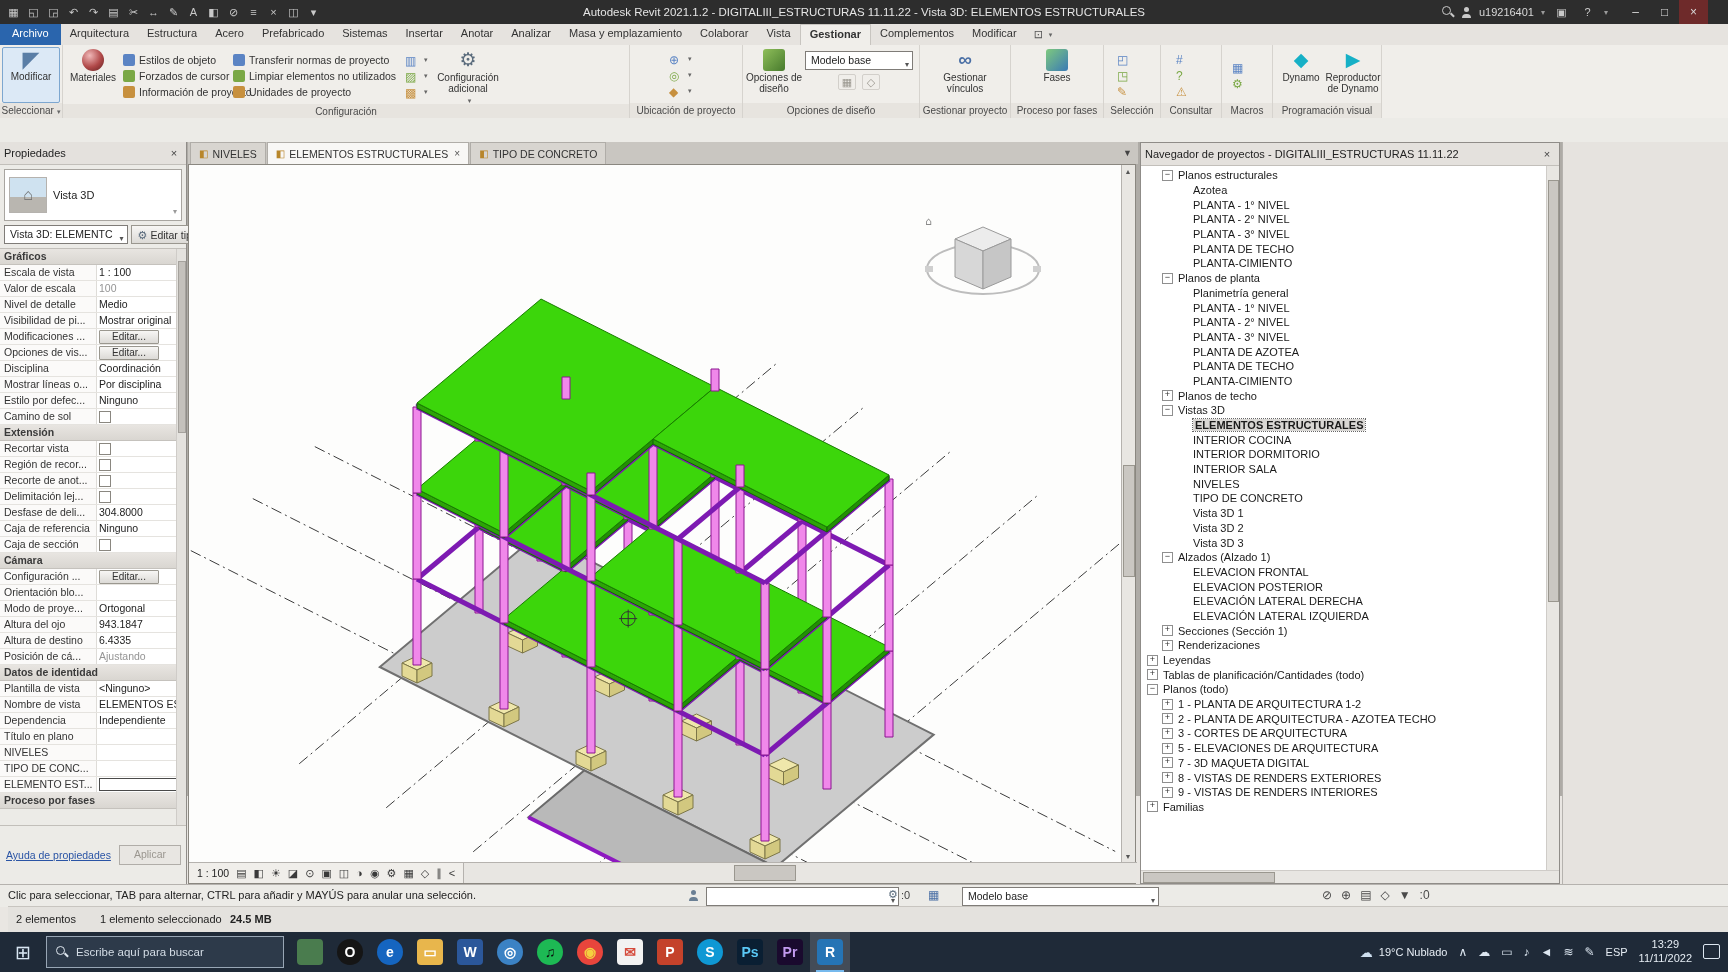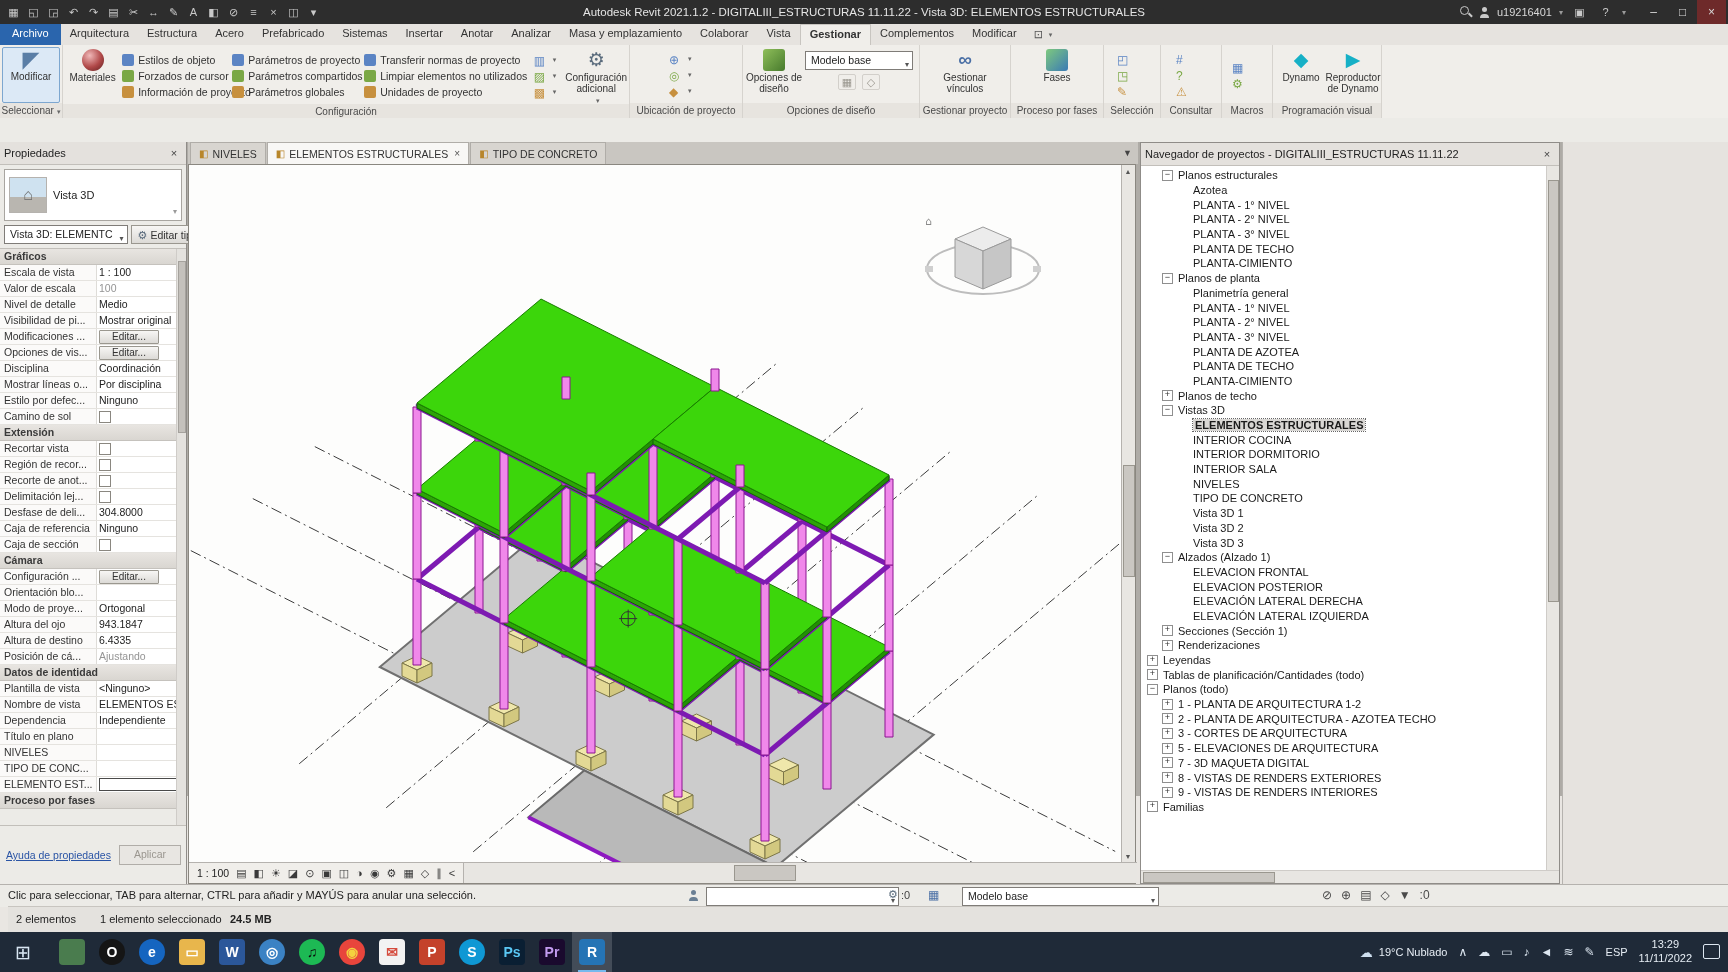--- a/index.html
+++ b/index.html
@@ -3,21 +3,21 @@
 <meta charset="utf-8">
 <style>
   html,body{margin:0;padding:0;background:#000;}
   #app{position:relative;width:1728px;height:972px;overflow:hidden;background:#e9e6e2;
        font-family:"Liberation Sans",sans-serif;font-size:11px;color:#222;}
   
   .titlebar{position:absolute;left:0;top:0;width:100%;height:24px;background:#2d2d2d;color:#d8d8d8;}
   .qat{position:absolute;left:4px;top:0;height:24px;display:flex;align-items:center;gap:1px;}
   .qi{width:19px;height:19px;display:flex;align-items:center;justify-content:center;font-size:11px;color:#c9c9c9;cursor:default;}
   .tb-title{position:absolute;left:0;right:0;top:0;height:24px;line-height:24px;text-align:center;font-size:11.5px;color:#e5e5e5;pointer-events:none;}
-  .tb-right{position:absolute;right:0;top:0;height:24px;display:flex;align-items:center;gap:7px;padding-right:2px;background:#2d2d2d;}
+  .tb-right{position:absolute;right:0;top:0;height:24px;display:flex;align-items:center;gap:7px;padding-right:20px;background:#2d2d2d;}
   .mag-icon{position:relative;width:12px;height:12px;display:inline-block;}
   .mag-icon::before{content:'';position:absolute;left:0;top:0;width:7px;height:7px;border:1.5px solid #c9c9c9;border-radius:50%;}
   .mag-icon::after{content:'';position:absolute;left:8px;top:8px;width:5px;height:1.6px;background:#c9c9c9;transform:rotate(45deg);}
   .mag-icon.dark::before{border-color:#dfe7ef;}
   .mag-icon.dark::after{background:#dfe7ef;}
   .person-icon{position:relative;width:11px;height:11px;display:inline-block;}
   .person-icon::before{content:'';position:absolute;top:0;left:3px;width:5px;height:5px;border-radius:50%;background:#c9c9c9;}
   .person-icon::after{content:'';position:absolute;bottom:0;left:1px;width:9px;height:4px;border-radius:4px 4px 0 0;background:#c9c9c9;}
   .tb-user{font-size:11px;color:#d8d8d8;}
   .carr{font-size:8px;color:#9a9a9a;}
@@ -239,34 +239,20 @@
               <span class="ric" style="background: rgb(91, 132, 196);"></span>
               <span>Estilos de objeto</span>
             </div>
             <div class="ritem">
               <span class="ric" style="background: rgb(122, 168, 69);"></span>
               <span>Forzados de cursor</span>
             </div>
             <div class="ritem">
               <span class="ric" style="background: rgb(199, 144, 62);"></span>
               <span>Información de proyecto</span>
-            </div>
-          </div>
-        <div class="rcol" id="cfg-col2" style="width:128px">
-            <div class="ritem">
-              <span class="ric" style="background: rgb(91, 132, 196);"></span>
-              <span>Parámetros de proyecto</span>
-            </div>
-            <div class="ritem">
-              <span class="ric" style="background: rgb(122, 168, 69);"></span>
-              <span>Parámetros compartidos</span>
-            </div>
-            <div class="ritem">
-              <span class="ric" style="background: rgb(199, 144, 62);"></span>
-              <span>Parámetros globales</span>
             </div>
           </div>
         <div class="rcol" id="cfg-col3" style="width:168px">
             <div class="ritem">
               <span class="ric" style="background: rgb(91, 132, 196);"></span>
               <span>Transferir normas de proyecto</span>
             </div>
             <div class="ritem">
               <span class="ric" style="background: rgb(122, 168, 69);"></span>
               <span>Limpiar elementos no utilizados</span>
@@ -1038,20 +1024,24 @@
       </div>
   </div>
   <div class="status-b">
     <span class="sb-a">2 elementos</span>
     <span class="sb-b">1 elemento seleccionado</span>
     <span class="sb-c">24.5 MB</span>
   </div>
 
   <div class="taskbar">
     <div class="tstart">⊞</div>
+    <div class="tsearch">
+      <span class="mag-icon dark"></span>
+      <span class="tsearch-text">Escribe aquí para buscar</span>
+    </div>
     <div class="tapps" id="tapps">
         <div class="tapp">
           <span class="appico" style="background: rgb(74, 124, 78); color: rgb(255, 255, 255); border-radius: 4px;"></span>
         </div>
         <div class="tapp">
           <span class="appico" style="background: rgb(21, 21, 21); color: rgb(255, 255, 255); border-radius: 50%;">O</span>
         </div>
         <div class="tapp">
           <span class="appico" style="background: rgb(21, 101, 192); color: rgb(255, 255, 255); border-radius: 50%;">e</span>
         </div>

